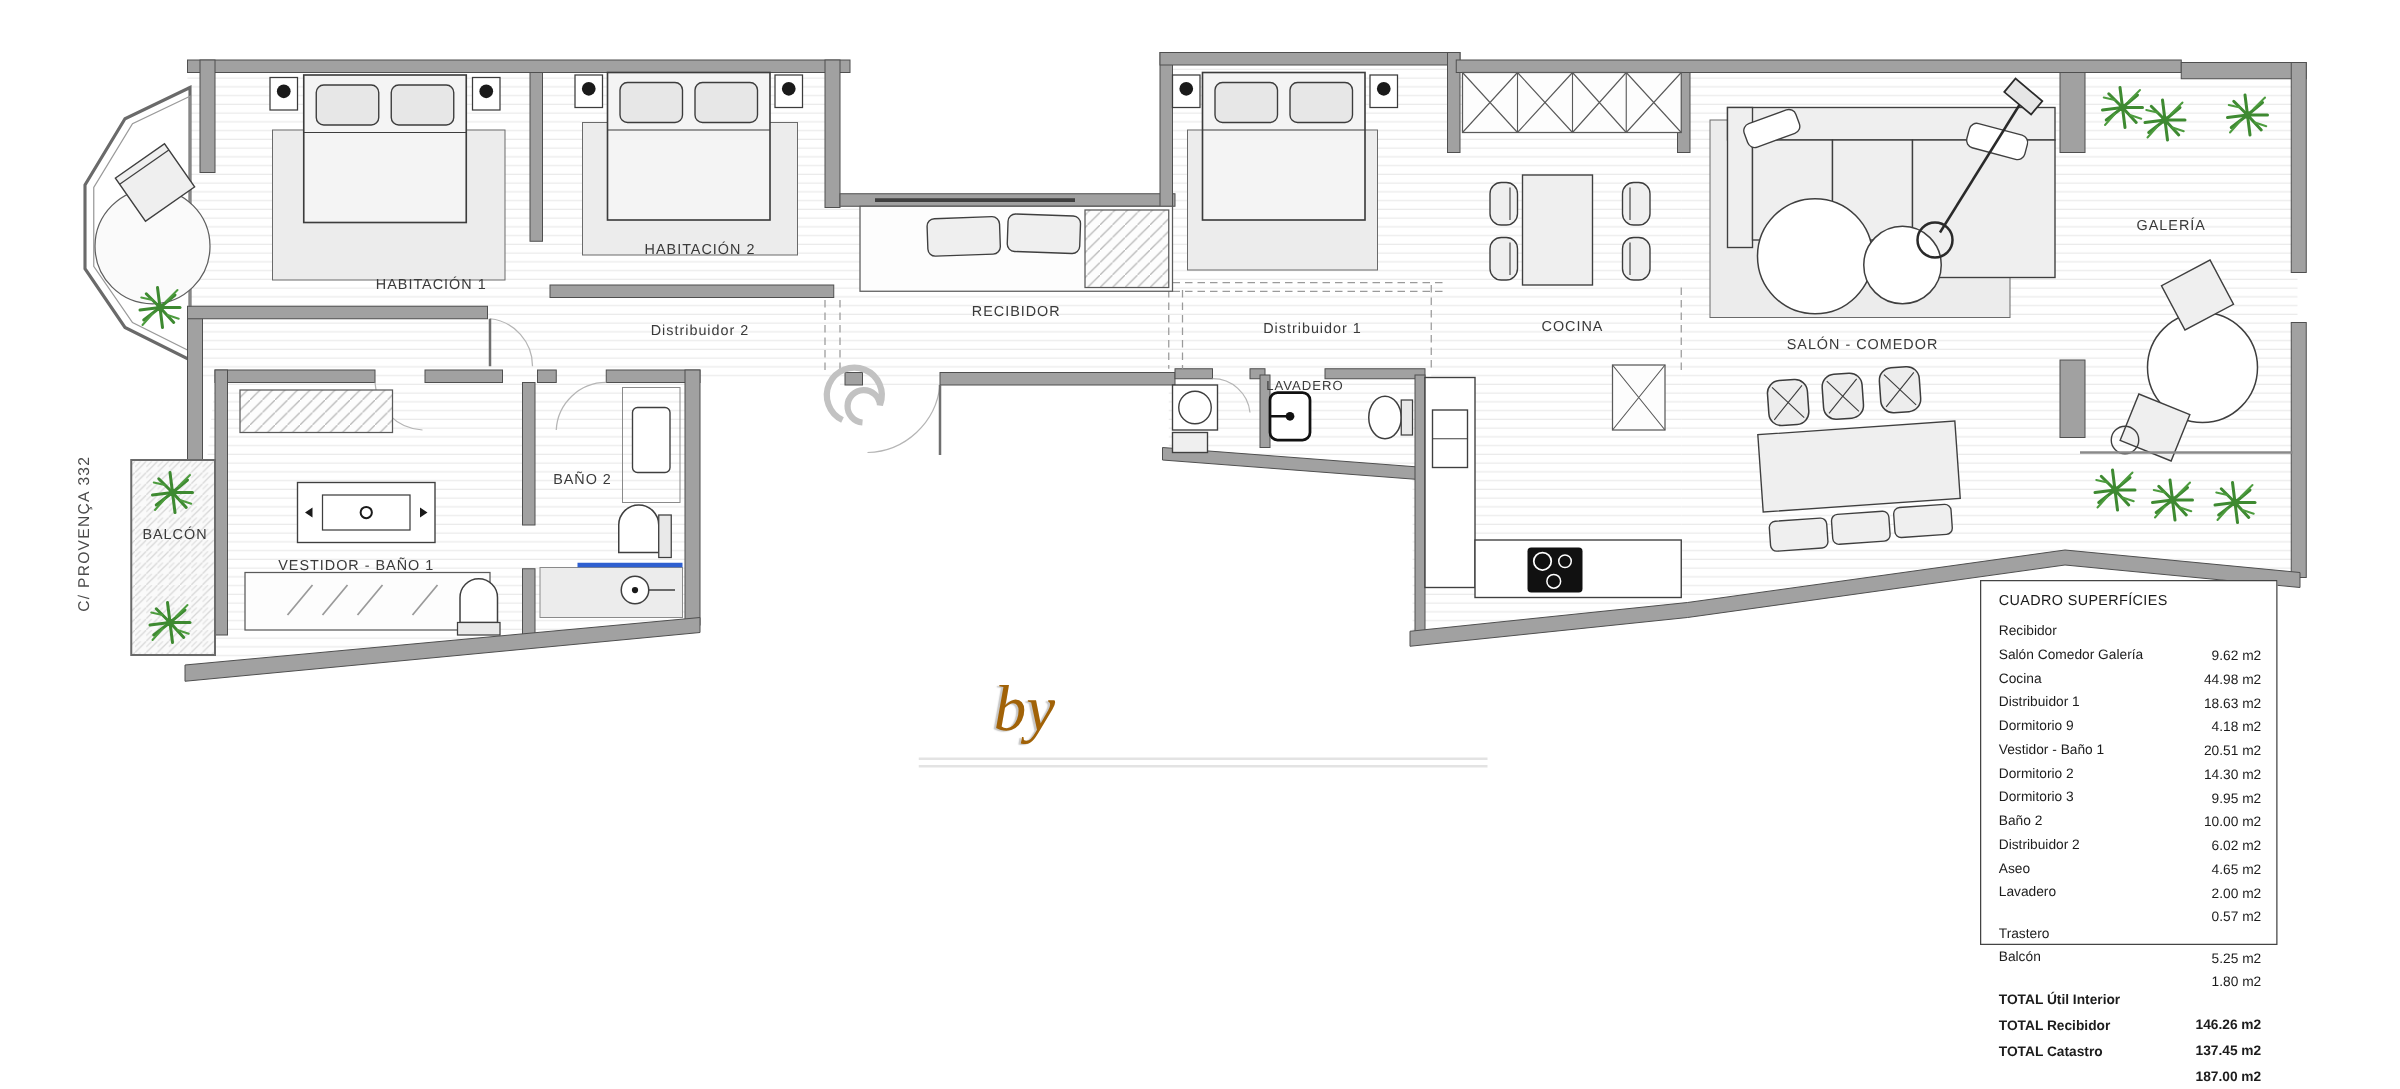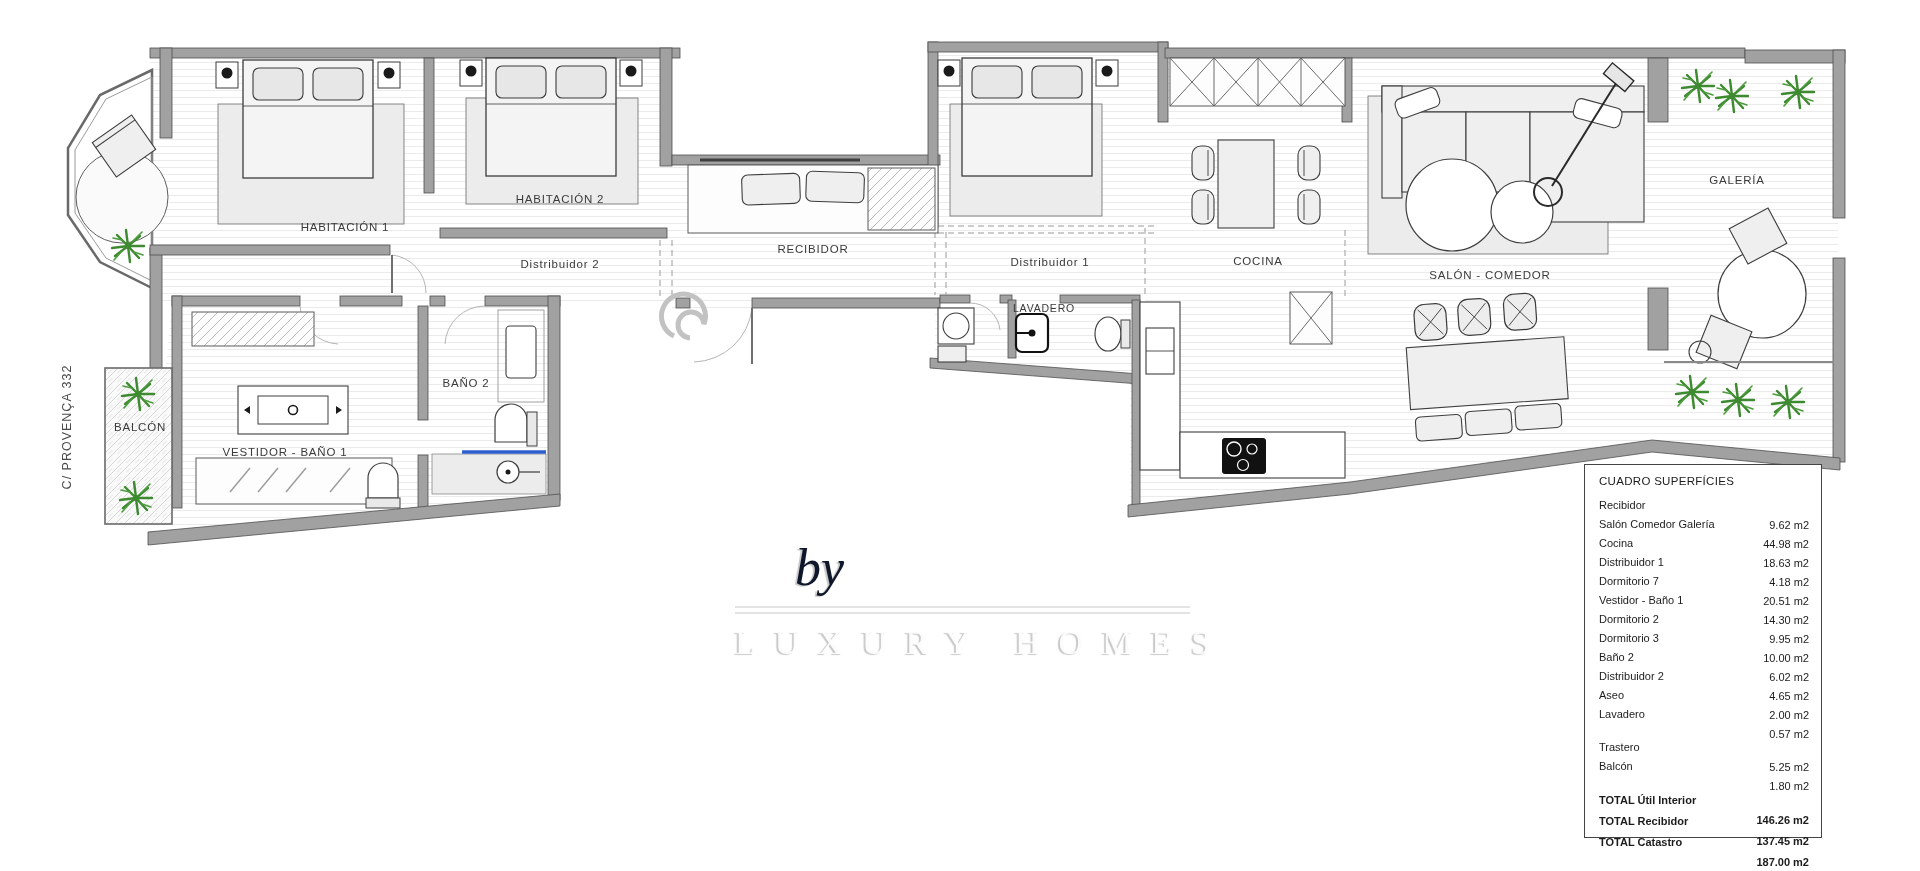--- a/index.html
+++ b/index.html
@@ -5,32 +5,32 @@
   html,body{margin:0;padding:0;background:#ffffff;}
   #stage{position:relative;width:1920px;height:871px;background:#ffffff;overflow:hidden;
          font-family:"Liberation Sans","DejaVu Sans",sans-serif;}
   #plan-svg{position:absolute;left:0;top:0;}
 
   
   #watermark{position:absolute;left:735px;top:538px;width:455px;height:300px;
              text-align:left;color:#f3f3f3;user-select:none;}
   #watermark .by{font-family:"Liberation Serif","DejaVu Serif",serif;font-style:italic;
                  font-size:52px;margin-left:60px;line-height:60px;
-                 color:#0f172a;text-shadow:-2px 1px 1px #c6c6c6;}
+                 color:#a16207;text-shadow:-2px 1px 1px #c6c6c6;}
   #watermark .rule{border:none;border-top:2px solid #e3e3e3;margin:8px 0 0 0;width:100%;}
   #watermark .brand{font-family:"Liberation Serif","DejaVu Serif",serif;font-size:96px;
                     line-height:108px;letter-spacing:2px;white-space:nowrap;
                     color:#fcfcfc;text-shadow:-2px 1px 1px #c6c6c6, 1px -1px 0 #ffffff;}
   #watermark .rule2{border:none;border-top:2px solid #e3e3e3;margin:4px 0 10px 0;width:100%;}
   #watermark .tagline{font-family:"Liberation Serif","DejaVu Serif",serif;font-size:34px;
                       letter-spacing:19px;white-space:nowrap;
                       color:#fcfcfc;text-shadow:-2px 1px 1px #c9c9c9;}
 
   
-  #surfaces{position:absolute;left:1584px;top:464px;width:238px;height:374px;
+  #surfaces{position:absolute;left:1584px;top:464px;width:238px;height:292px;
             border:1px solid #444;background:#ffffff;box-sizing:border-box;
             font-size:11px;color:#1c1c1c;padding:10px 12px 8px 14px;}
   #surfaces .t-title{font-size:11.5px;letter-spacing:.3px;margin-bottom:9px;}
   .srow{display:flex;justify-content:space-between;line-height:19px;height:19px;}
   .srow .v{text-align:right;margin-top:20px;}
   .sgap{height:14px;}
   .srow.total{font-weight:bold;line-height:21px;height:21px;}
 
   
   #street{position:absolute;left:-18px;top:420px;width:170px;text-align:center;
@@ -376,21 +376,20 @@
     <text class="roomlabel" x="466" y="387">BAÑO 2</text>
   </g>
 </svg>
 
 <div id="street">C/ PROVENÇA 332</div>
 
 <div id="watermark">
   <div class="by">by</div>
   <hr class="rule">
   <hr class="rule2">
-  <div class="tagline">LUXURY HOMES</div>
 </div>
 
 <div id="surfaces">
   <div class="t-title">CUADRO SUPERFÍCIES</div>
 
   <div class="srow">
         <span>Recibidor</span>
         <span class="v">9.62 m2</span>
       </div>
   <div class="srow">
@@ -399,21 +398,21 @@
       </div>
   <div class="srow">
         <span>Cocina</span>
         <span class="v">18.63 m2</span>
       </div>
   <div class="srow">
         <span>Distribuidor 1</span>
         <span class="v">4.18 m2</span>
       </div>
   <div class="srow">
-        <span>Dormitorio 7</span>
+        <span>Dormitorio 9</span>
         <span class="v">20.51 m2</span>
       </div>
   <div class="srow">
         <span>Vestidor - Baño 1</span>
         <span class="v">14.30 m2</span>
       </div>
   <div class="srow">
         <span>Dormitorio 2</span>
         <span class="v">9.95 m2</span>
       </div>

